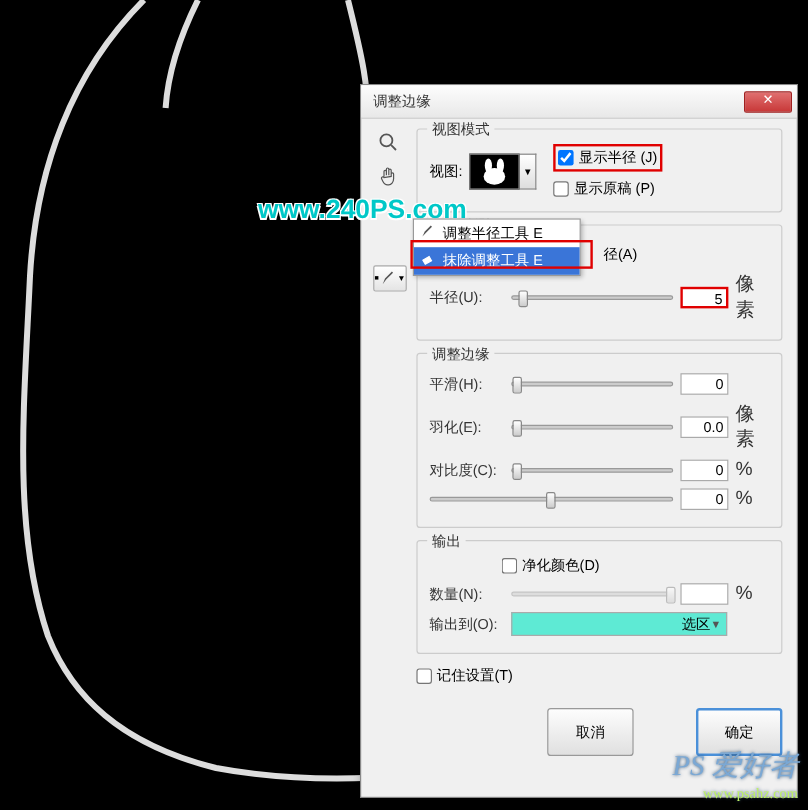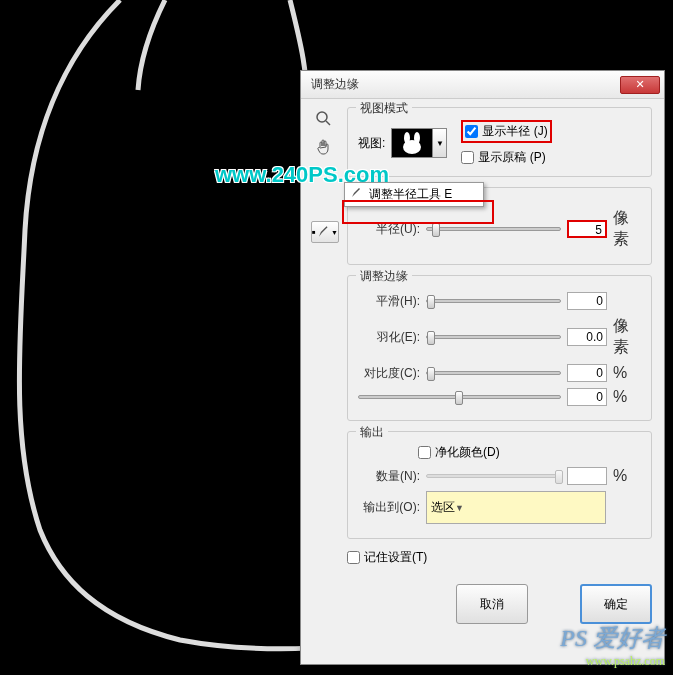--- a/index.html
+++ b/index.html
@@ -132,21 +132,21 @@
       top: 35px; left: 30px;
       width: 152px; height: 24px;
       border: 2px solid #e00000;
       z-index: 11;
       pointer-events:none;
     }
     .slider-row {
       display: flex; align-items: center; gap: 6px;
       margin: 6px 0;
     }
-    .slider-row .lbl { width: 62px; text-align: right; color: #333; }
+    .slider-row .lbl { width: 62px; color: #333; }
     .slider {
       flex: 1; height: 4px;
       background: #ccc;
       border: 1px solid #999;
       border-radius: 2px;
       position: relative;
     }
     .slider .handle {
       position: absolute; top: -5px;
       width: 8px; height: 14px;
@@ -156,23 +156,23 @@
     }
     .numbox {
       width: 40px; height: 18px;
       background: #fff; border: 1px solid #aaa;
       text-align: right; padding: 1px 3px;
       font-size: 12px;
     }
     .unit { width: 28px; font-size: 16px; color: #333; }
     .numbox.red { border: 2px solid #e00000; }
     .select {
-      background: #fef9c3; border: 1px solid #aaa;
-      height: 33px; padding: 1px 4px;
-      display: flex; align-items: center; justify-content: flex-start;
+      background: #5eead4; border: 1px solid #aaa;
+      height: 20px; padding: 1px 4px;
+      display: flex; align-items: center; justify-content: flex-end;
       width: 180px;
     }
     .select .arr { font-size: 9px; color: #555; }
     .btn-row {
       display: flex; justify-content: flex-end; gap: 8px;
       padding: 8px 12px;
     }
     .btn {
       min-width: 72px; height: 40px;
       background: linear-gradient(#fdfdfd,#e0e0e0);
@@ -261,23 +261,34 @@
     <div class="fieldset section-pad" style="position:relative;padding-top:14px;">
       <div class="legend">边缘检测</div>
 
       <div class="brush-menu" style="top:-6px;left:-4px;">
         <div class="menu-item">
           <svg width="12" height="12" viewBox="0 0 12 12">
               <path d="M1 11 l2 -4 l5 -5 l1 1 l-5 5 l-3 3z" fill="#555"></path>
             </svg>
           <span>调整半径工具   E</span>
         </div>
+        <div class="menu-item sel">
+          <svg width="12" height="12" viewBox="0 0 12 12">
+              <rect x="2" y="6" width="6" height="4" transform="rotate(-30 5 8)" fill="#fff" stroke="#fff"></rect>
+            </svg>
+          <span>抹除调整工具   E</span>
+        </div>
       </div>
       <div class="menu-redbox" style="top:12px;left:-6px;"></div>
 
+      <div class="chk-row" style="margin-left:60px;">
+        <input type="checkbox" class="chk" style="">
+        <span style="visibility:hidden;">智能半径(A)</span>
+        <span>径(A)</span>
+      </div>
       <div class="slider-row">
         <span class="lbl">半径(U):</span>
         <div class="slider">
             <div class="handle" style="left:4%"></div>
           </div>
         <div class="numbox red">5</div>
         <span class="unit">像素</span>
       </div>
     </div>
 

